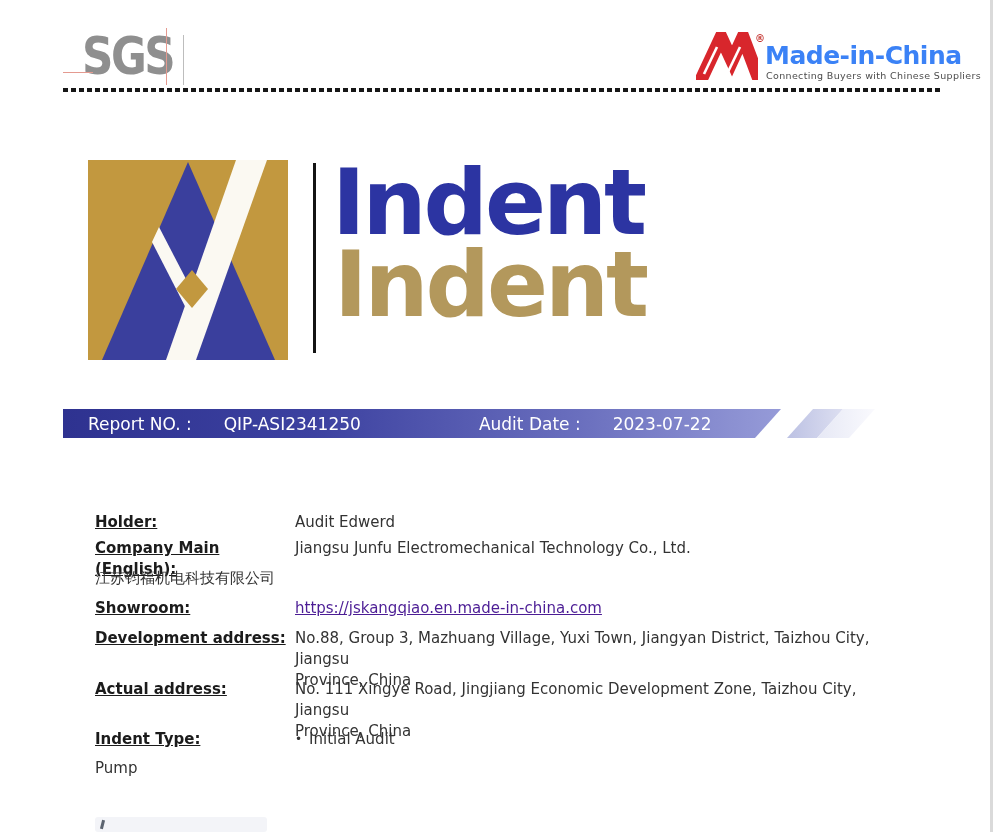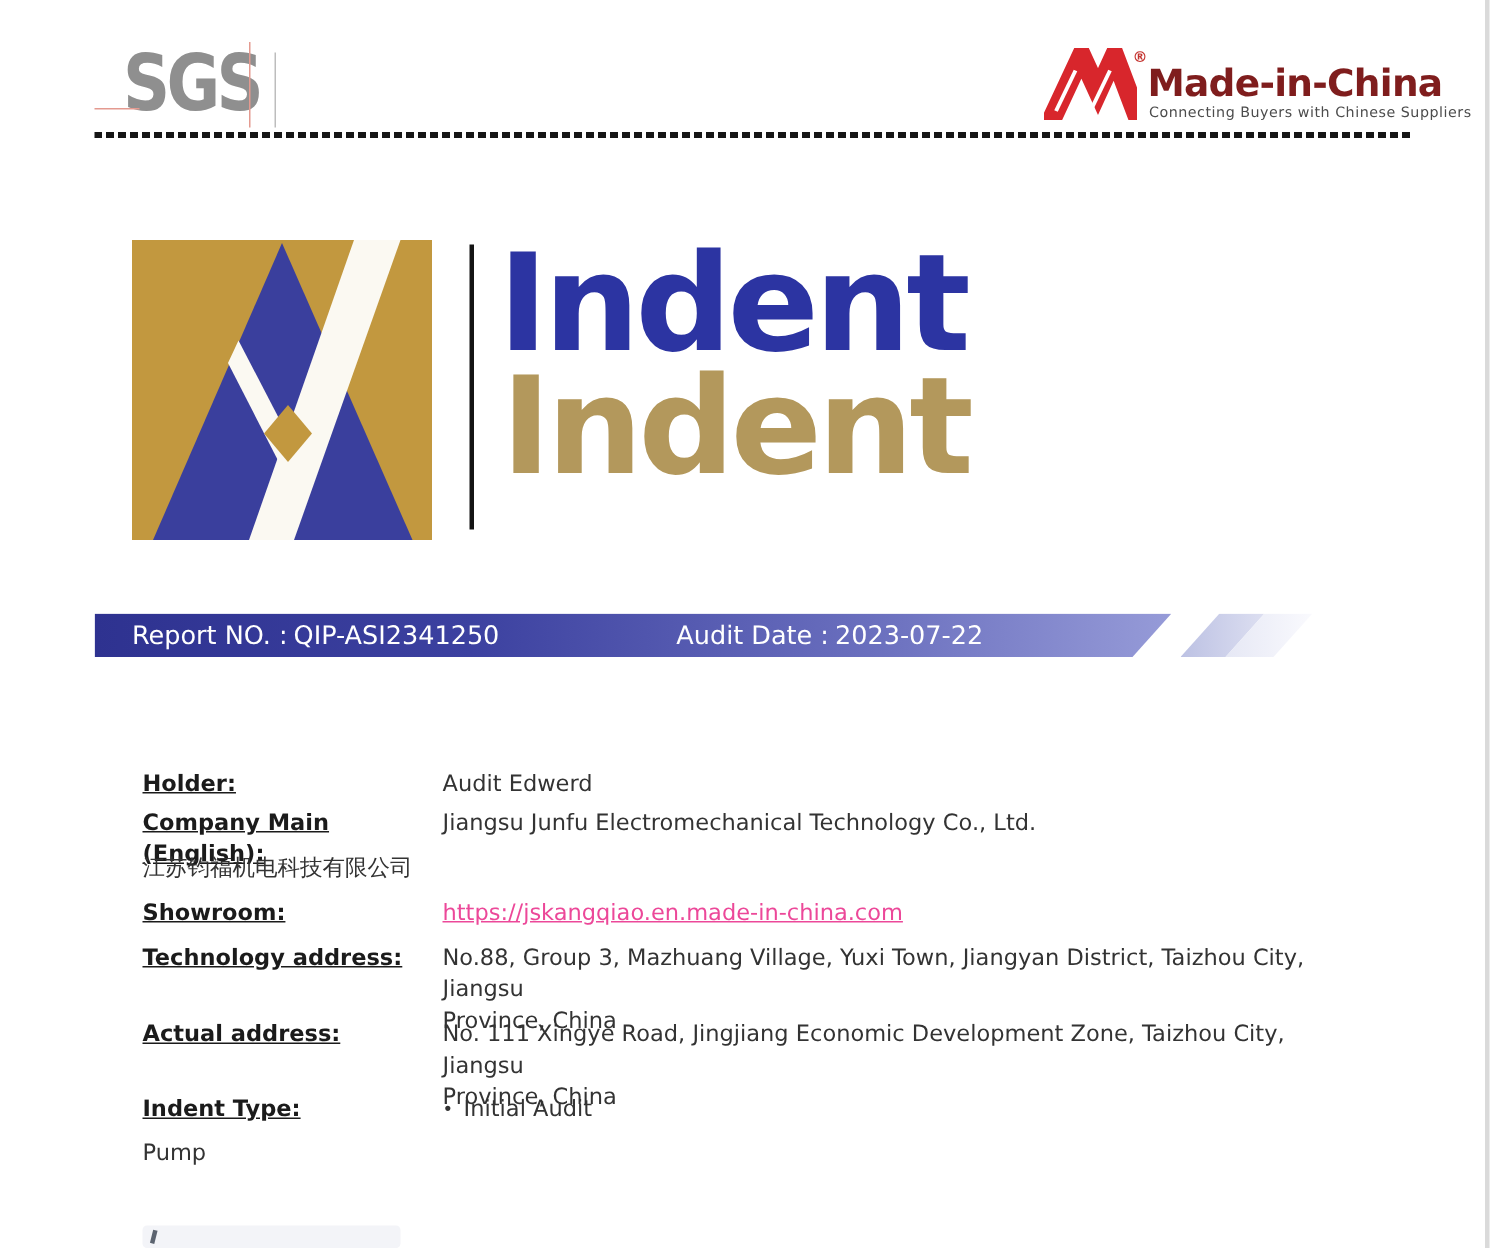--- a/index.html
+++ b/index.html
@@ -22,55 +22,55 @@
 
   
   .dashes{
     left:63px;top:88px;width:877px;height:3.5px;
     background:repeating-linear-gradient(90deg,#161616 0 5px,transparent 5px 8px);
   }
 
   
   .mic-icon{left:696px;top:32px;}
   .mic-reg{left:755px;top:33px;font-size:10px;color:#c4332f;font-weight:bold;}
-  .mic-brand{left:765px;top:41px;font-size:25px;font-weight:bold;color:#7f1d1d;letter-spacing:-0.5px;}
+  .mic-brand{left:765px;top:41px;font-size:25px;font-weight:bold;color:#3b82f6;letter-spacing:-0.5px;}
   .mic-tag{left:766px;top:70px;font-size:9.5px;color:#4c4c4c;letter-spacing:0.35px;white-space:nowrap;}
 
   
   .monogram{left:88px;top:160px;}
   .hero-divider{left:313px;top:163px;width:3px;height:190px;background:#141414;}
   .hero-line1{left:332px;top:158px;font-size:90px;font-weight:bold;color:#2c34a2;letter-spacing:-3px;line-height:1;}
   .hero-line2{left:334px;top:240px;font-size:90px;font-weight:bold;color:#b3985c;letter-spacing:-3px;line-height:1;}
 
   
   .banner{
     left:63px;top:409px;width:718px;height:29px;color:#ffffff;
     background:linear-gradient(90deg,#2e3290 0%,#3c41a0 35%,#6a6fbe 72%,#969bd8 100%);
     clip-path:polygon(0 0,100% 0,calc(100% - 26px) 100%,0 100%);
     display:flex;align-items:center;font-size:17px;
   }
-  .banner .grp{display:flex;gap:4px;white-space:nowrap;}
+  .banner .grp{display:flex;gap:32px;white-space:nowrap;}
   .banner .g1{margin-left:25px;}
   .banner .g2{margin-left:118px;}
   .tail1{
     left:787px;top:409px;width:60px;height:29px;
     background:linear-gradient(90deg,#bcc1e3,#dfe1f2);
     clip-path:polygon(26px 0,56px 0,30px 100%,0 100%);
   }
   .tail2{
     left:817px;top:409px;width:62px;height:29px;
     background:linear-gradient(90deg,#e6e8f5,#fbfbfe);
     clip-path:polygon(26px 0,58px 0,32px 100%,0 100%);
   }
 
   
   .row{left:95px;display:flex;font-size:15px;color:#333333;line-height:21px;}
   .row .lab{width:200px;flex:0 0 200px;font-weight:bold;color:#1b1b1b;text-decoration:underline;}
   .row .val{max-width:600px;}
-  .row a{color:#ec4899;text-decoration:underline;}
+  .row a{color:#4c1d95;text-decoration:underline;}
   .bullet{margin-right:7px;font-size:12px;vertical-align:1px;}
 
   
   .bottom-strip{left:95px;top:817px;width:172px;height:15px;background:#f3f4f8;border-radius:3px;}
   .bottom-mark{left:101px;top:820px;width:2.5px;height:9px;background:#5c6470;transform:rotate(14deg);}
 
   
   .right-edge{left:990px;top:0;width:3px;height:832px;background:#dadada;}
 </style>
 </head>
@@ -129,21 +129,21 @@
   <span class="val">Jiangsu Junfu Electromechanical Technology Co., Ltd.</span>
 </div>
 <div class="abs row" style="top:568px">
   <span class="val">江苏钧福机电科技有限公司</span>
 </div>
 <div class="abs row" style="top:598px">
   <span class="lab">Showroom:</span>
   <span class="val"><a href="#">https://jskangqiao.en.made-in-china.com</a></span>
 </div>
 <div class="abs row" style="top:628px">
-  <span class="lab">Technology address:</span>
+  <span class="lab">Development address:</span>
   <span class="val">
     <div>No.88, Group 3, Mazhuang Village, Yuxi Town, Jiangyan District, Taizhou City, Jiangsu</div>
     <div>Province, China</div>
   </span>
 </div>
 <div class="abs row" style="top:679px">
   <span class="lab">Actual address:</span>
   <span class="val">
     <div>No. 111 Xingye Road, Jingjiang Economic Development Zone, Taizhou City, Jiangsu</div>
     <div>Province, China</div>

